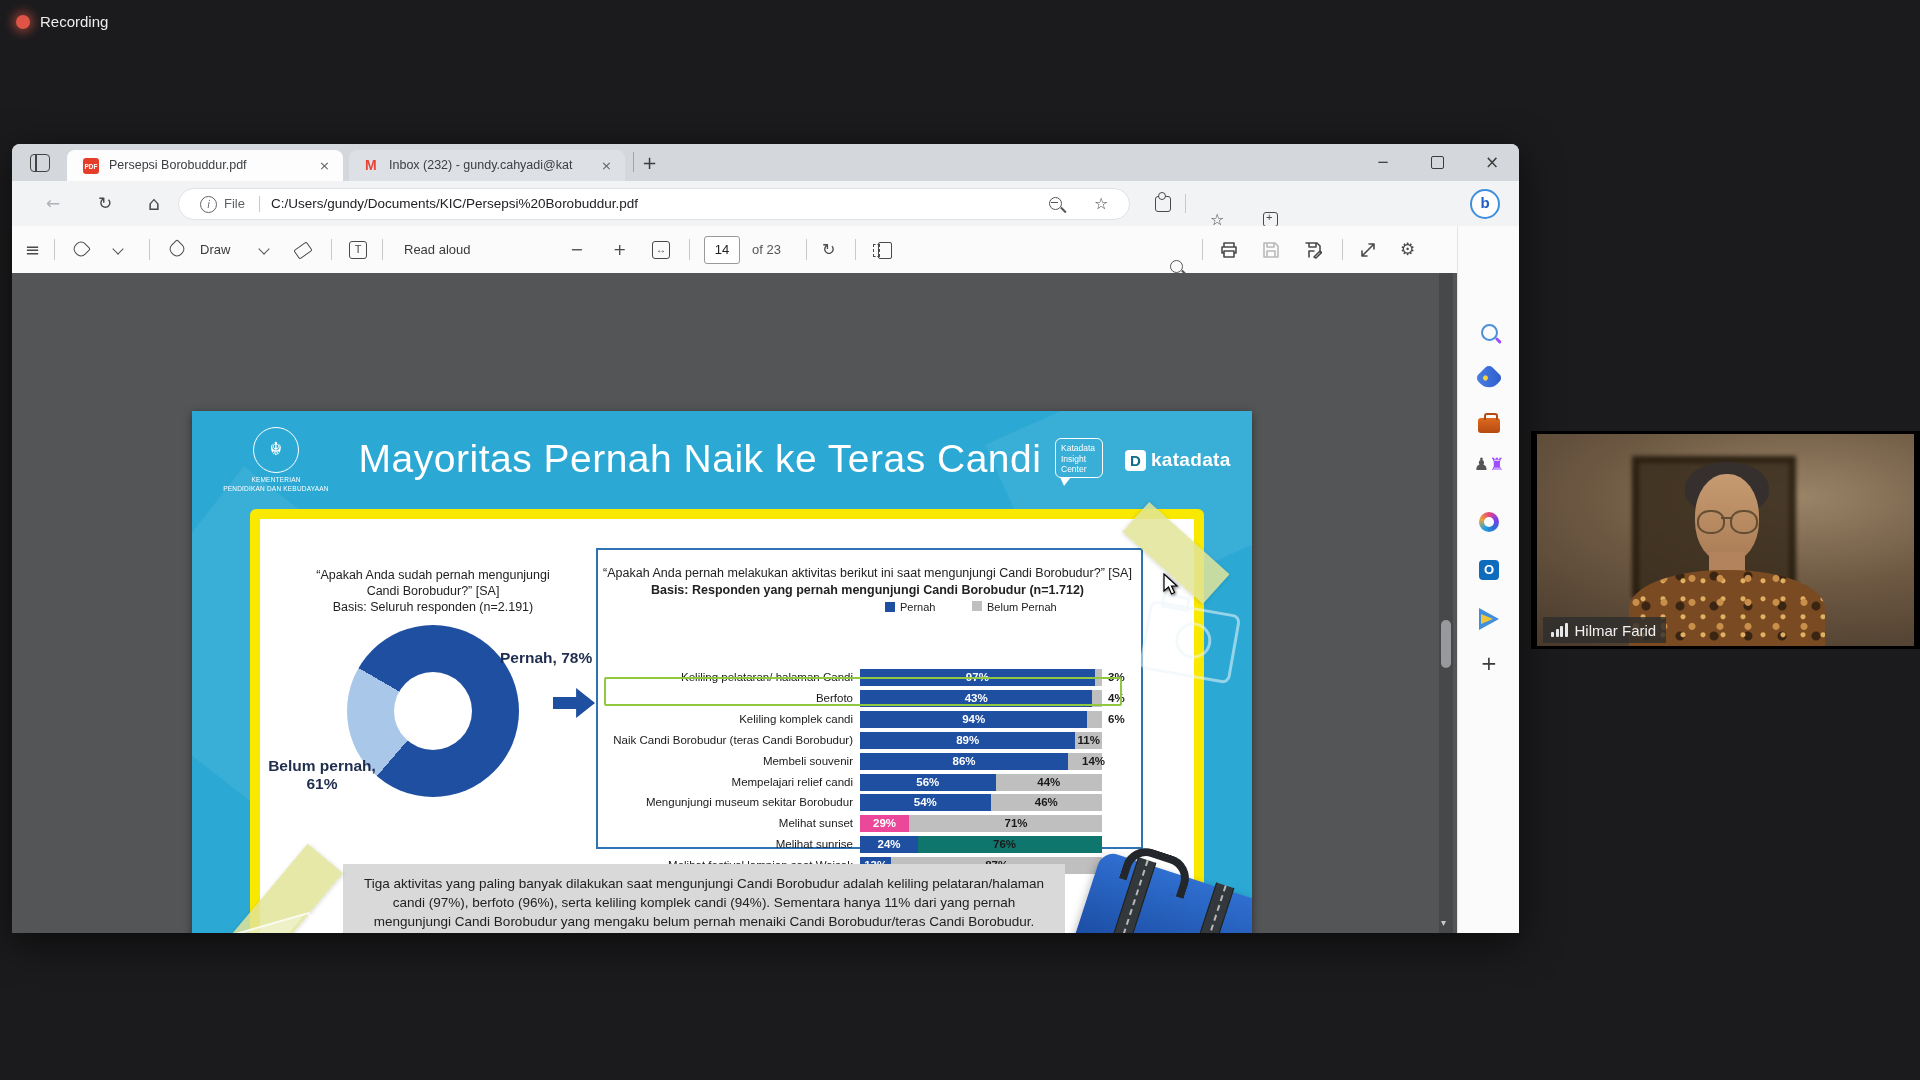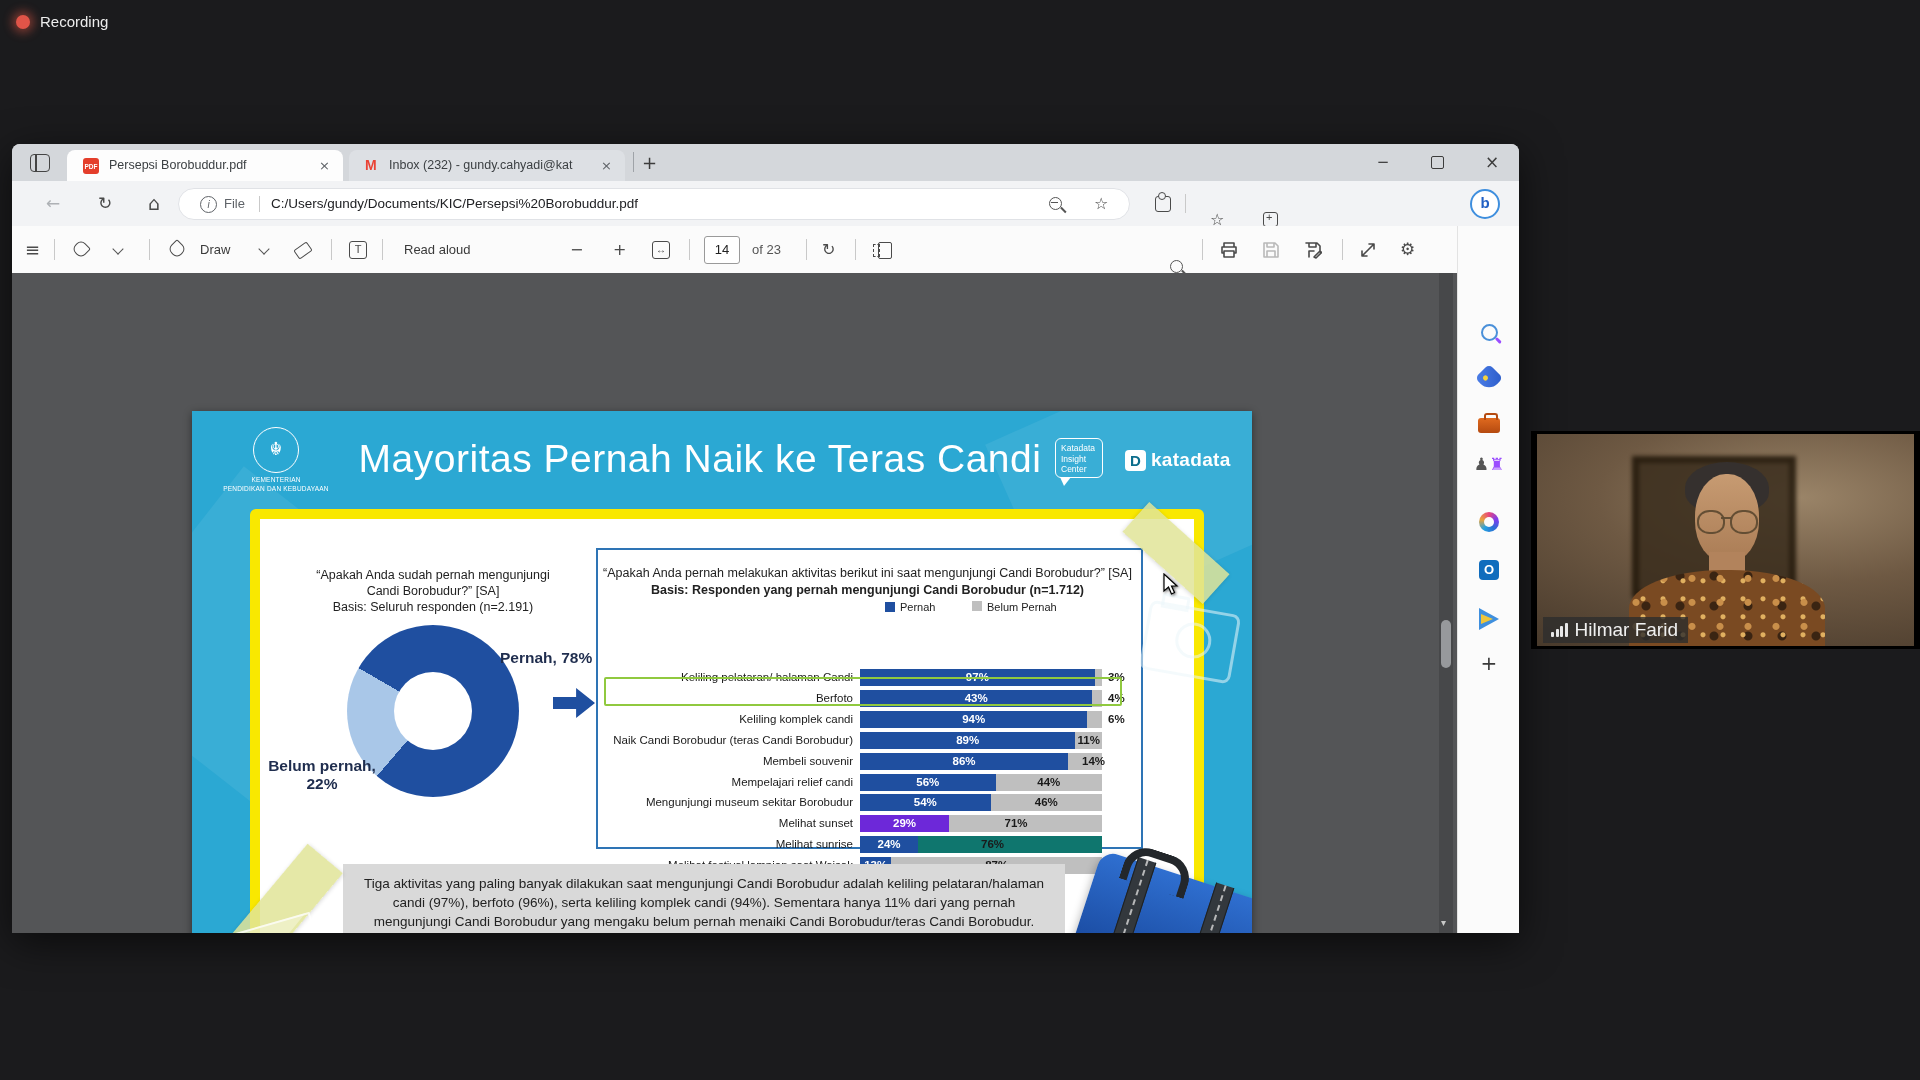--- a/index.html
+++ b/index.html
@@ -161,21 +161,21 @@
   .glasses .r{left:33px;}
   .glasses::after{content:"";position:absolute;left:24px;top:7px;width:10px;height:2px;background:rgba(95,75,50,.95);}
   .neck{left:172px;top:118px;width:36px;height:26px;background:#b2835c;}
   .shirt{left:92px;top:136px;width:196px;height:80px;border-radius:48% 48% 0 0;background-color:#7a4a22;
     background-image:radial-gradient(circle at 25% 35%,#c98f4a 3px,transparent 4px),
       radial-gradient(circle at 70% 60%,#e0b060 2px,transparent 3px),
       radial-gradient(circle at 50% 20%,#3a2412 4px,transparent 5px);
     background-size:28px 24px,20px 18px,34px 30px;}
   .nametag{left:6px;bottom:3px;height:26px;background:rgba(45,45,45,.8);display:flex;
     align-items:center;padding:0 10px 0 8px;gap:7px;}
-  .nametag span.nm{color:#f0f0f0;font-size:19px;}
+  .nametag span.nm{color:#f0f0f0;font-size:15px;}
   .sigbars{display:flex;align-items:flex-end;gap:1.5px;}
   .sigbars i{display:block;width:3px;background:#e8e8e8;border-radius:1px;}
   
   .cursor{filter:drop-shadow(1px 1px 1.5px rgba(0,0,0,.6));}
 </style>
 </head>
 <body>
 
 <div id="screen">
 
@@ -304,21 +304,21 @@
           <div class="abs qtxt" style="left:108px;top:156px;width:266px;">
             <div>“Apakah Anda sudah pernah mengunjungi</div>
             <div>Candi Borobudur?” [SA]</div>
             <div class="b">Basis: Seluruh responden (n=2.191)</div>
           </div>
           <div class="abs donut" style="left: 155px; top: 214px; width: 172px; height: 172px; background: conic-gradient(from 300deg, rgb(31, 79, 160) 0deg, rgb(31, 79, 160) 280.8deg, rgb(169, 199, 232) 280.8deg, rgb(169, 199, 232) 360deg);"></div>
           <div class="abs donut-hole" style="left:202px;top:261px;width:78px;height:78px;"></div>
           <div class="abs donut-lab" style="left:308px;top:238px;">Pernah, 78%</div>
           <div class="abs donut-lab" style="left:66px;top:346px;width:128px;text-align:center;">
             <div>Belum pernah,</div>
-            <div>22%</div>
+            <div>61%</div>
           </div>
           <div class="abs big-arrow" style="left:361px;top:277px;"></div>
 
           <div class="abs panel"></div>
           <div class="abs qtxt" style="left:406px;top:154px;width:539px;">“Apakah Anda pernah melakukan aktivitas berikut ini saat mengunjungi Candi Borobudur?” [SA]</div>
           <div class="abs qtxt b" style="left:406px;top:171px;width:539px;">Basis: Responden yang pernah mengunjungi Candi Borobudur (n=1.712)</div>
           <div class="abs" style="left:693px;top:190px;display:flex;align-items:center;gap:5px;">
             <span class="legsq" style="background: rgb(31, 79, 160);"></span>
             <span class="legtxt">Pernah</span>
           </div>
@@ -372,29 +372,29 @@
               <div class="brow" style="top: 125.4px;">
                 <div class="blab">Mengunjungi museum sekitar Borobudur</div>
                 <div class="btrack" style="background: rgb(191, 191, 191);">
                   <div class="bdark" style="width: 130.68px; background: rgb(31, 79, 160);">54%</div>
                   <div class="bgraylab" style="left: 130.68px; width: 111.32px;">46%</div>
                 </div>
               </div>
               <div class="brow" style="top: 146.3px;">
                 <div class="blab">Melihat sunset</div>
                 <div class="btrack" style="background: rgb(191, 191, 191);">
-                  <div class="bdark" style="width: 89px; background: #6d28d9;">29%</div>
+                  <div class="bdark" style="width: 49px; background: #ec4899;">29%</div>
                   <div class="bgraylab" style="left: 70.18px; width: 171.82px;">71%</div>
                 </div>
               </div>
               <div class="brow" style="top: 167.2px;">
                 <div class="blab">Melihat sunrise</div>
                 <div class="btrack" style="background: #0f766e;">
                   <div class="bdark" style="width: 58.08px; background: rgb(31, 79, 160);">24%</div>
-                  <div class="bgraylab" style="left: 58.08px; width: 149px;">76%</div>
+                  <div class="bgraylab" style="left: 58.08px; width: 149px; padding-left: 12px;">76%</div>
                 </div>
               </div>
               <div class="brow" style="top: 188.1px;">
                 <div class="blab">Melihat festival lampion saat Waisak</div>
                 <div class="btrack" style="background: rgb(191, 191, 191);">
                   <div class="bdark" style="width: 31.46px; background: rgb(31, 79, 160);">13%</div>
                   <div class="bgraylab" style="left: 31.46px; width: 210.54px;">87%</div>
                 </div>
               </div>
             </div>

